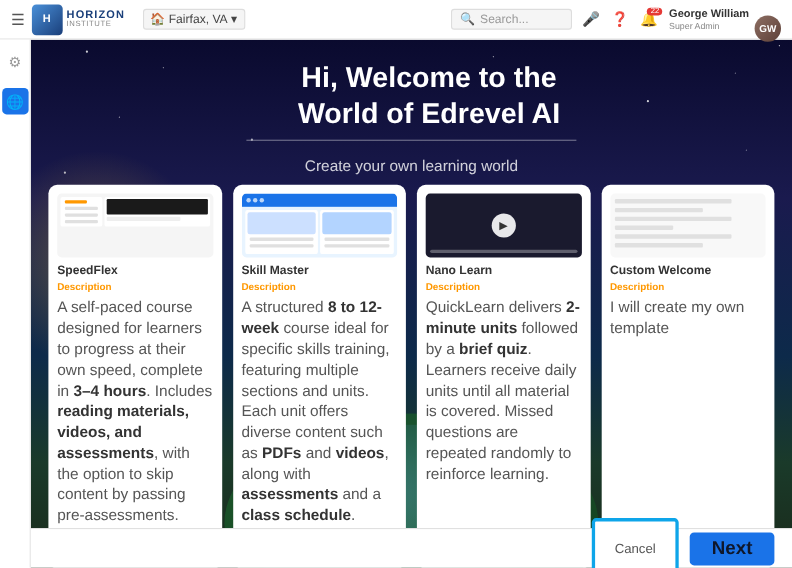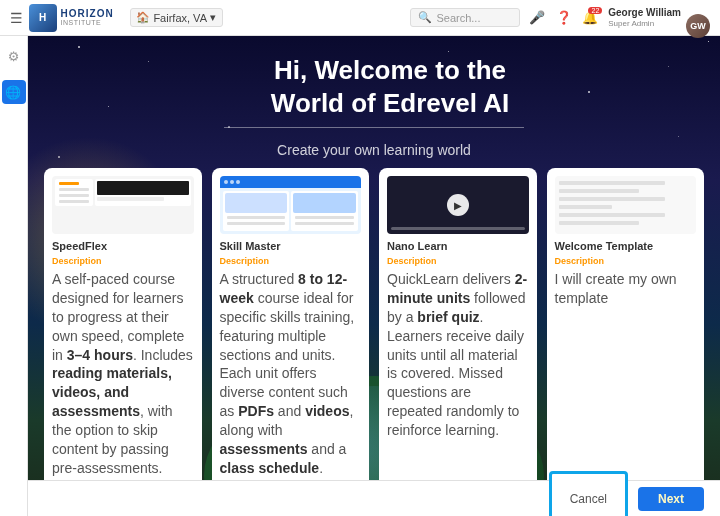--- a/index.html
+++ b/index.html
@@ -282,22 +282,22 @@
       border-radius: 4px;
       font-size: 12px;
       color: #555;
       cursor: pointer;
     }
     .btn-next {
       padding: 5px 20px;
       border: none;
       background: #1a73e8;
       border-radius: 4px;
-      font-size: 12px;
-      color: #fef9c3;
+      font-size: 17px;
+      color: #0f172a;
       cursor: pointer;
       font-weight: 600;
     }
   </style>
 </head>
 <body>
 
 <div class="navbar">
   <div class="nav-left">
     <span class="hamburger">☰</span>
@@ -438,21 +438,21 @@
 
     <div class="card">
       <div class="card-preview preview-custom">
         <div class="ct-line w80"></div>
         <div class="ct-line w60"></div>
         <div class="ct-line w80"></div>
         <div class="ct-line w40"></div>
         <div class="ct-line w80"></div>
         <div class="ct-line w60"></div>
       </div>
-      <div class="card-title">Welcome Template</div>
+      <div class="card-title">Custom Welcome</div>
       <div class="card-desc-label">Description</div>
       <div class="card-desc">I will create my own template</div>
       <button class="card-select-btn">Select</button>
     </div>
 
   </div>
 </div>
 
 <div class="footer">
   <button class="btn-cancel">Cancel</button>

